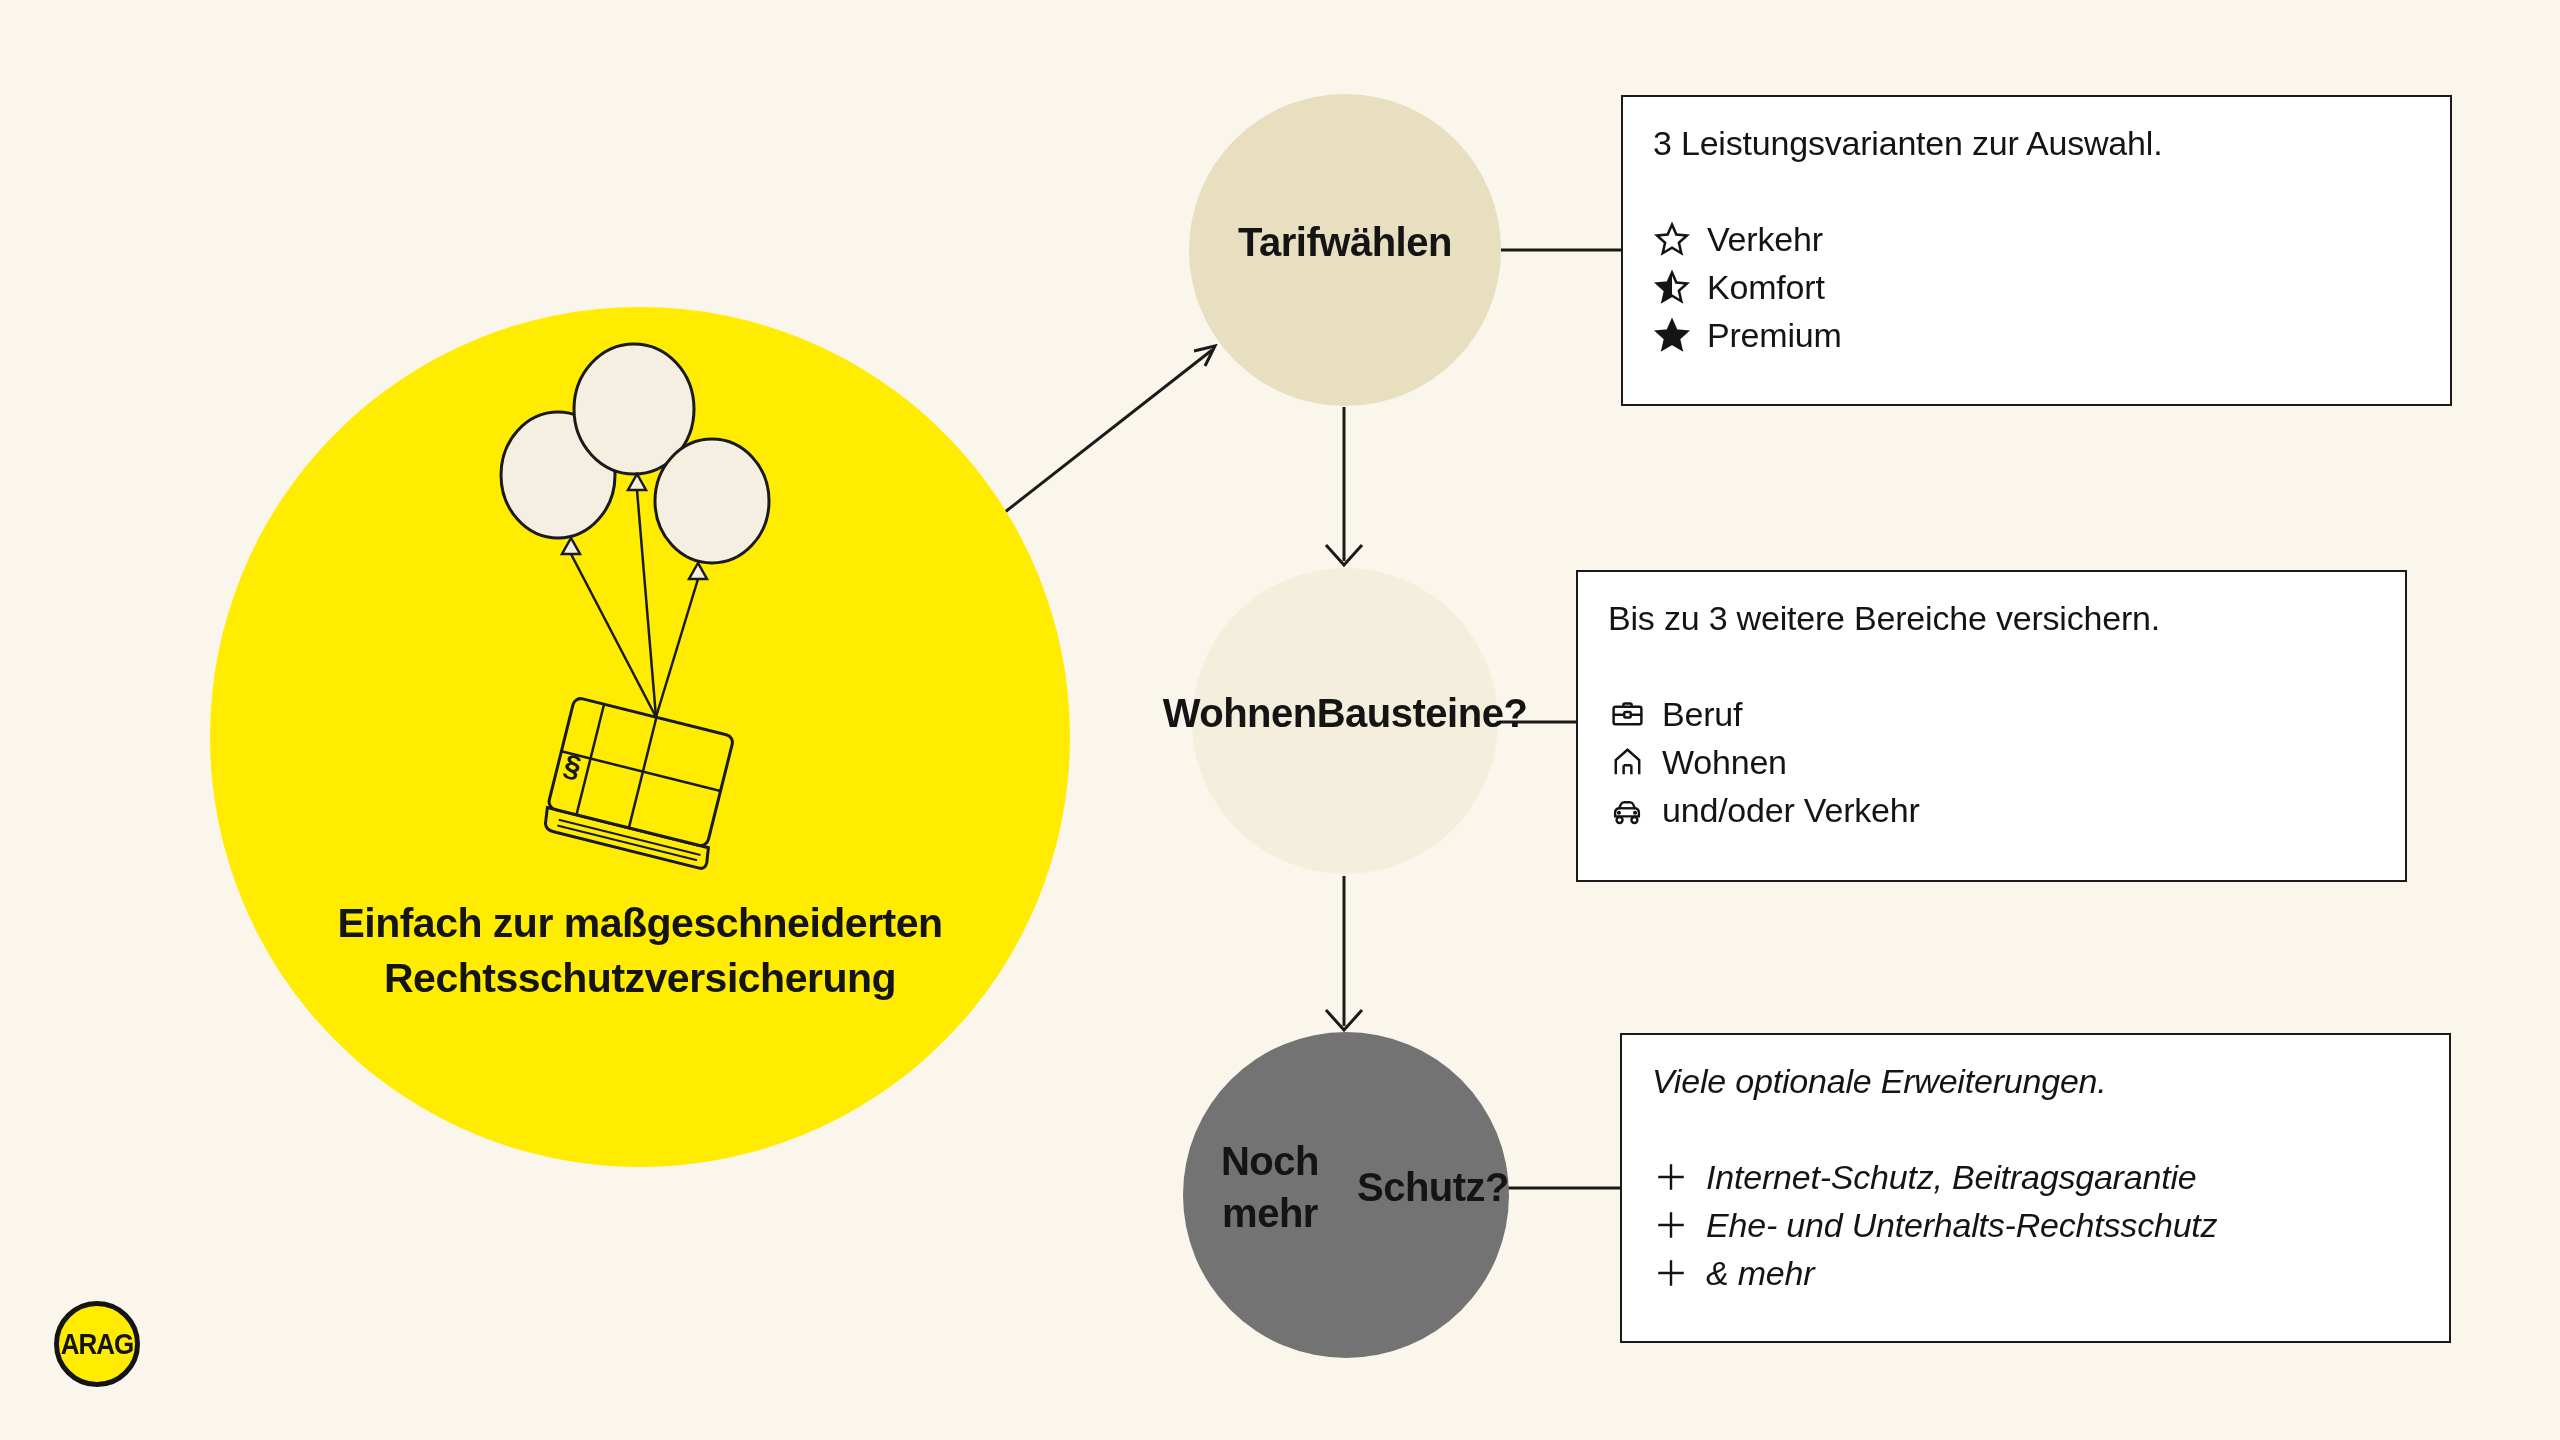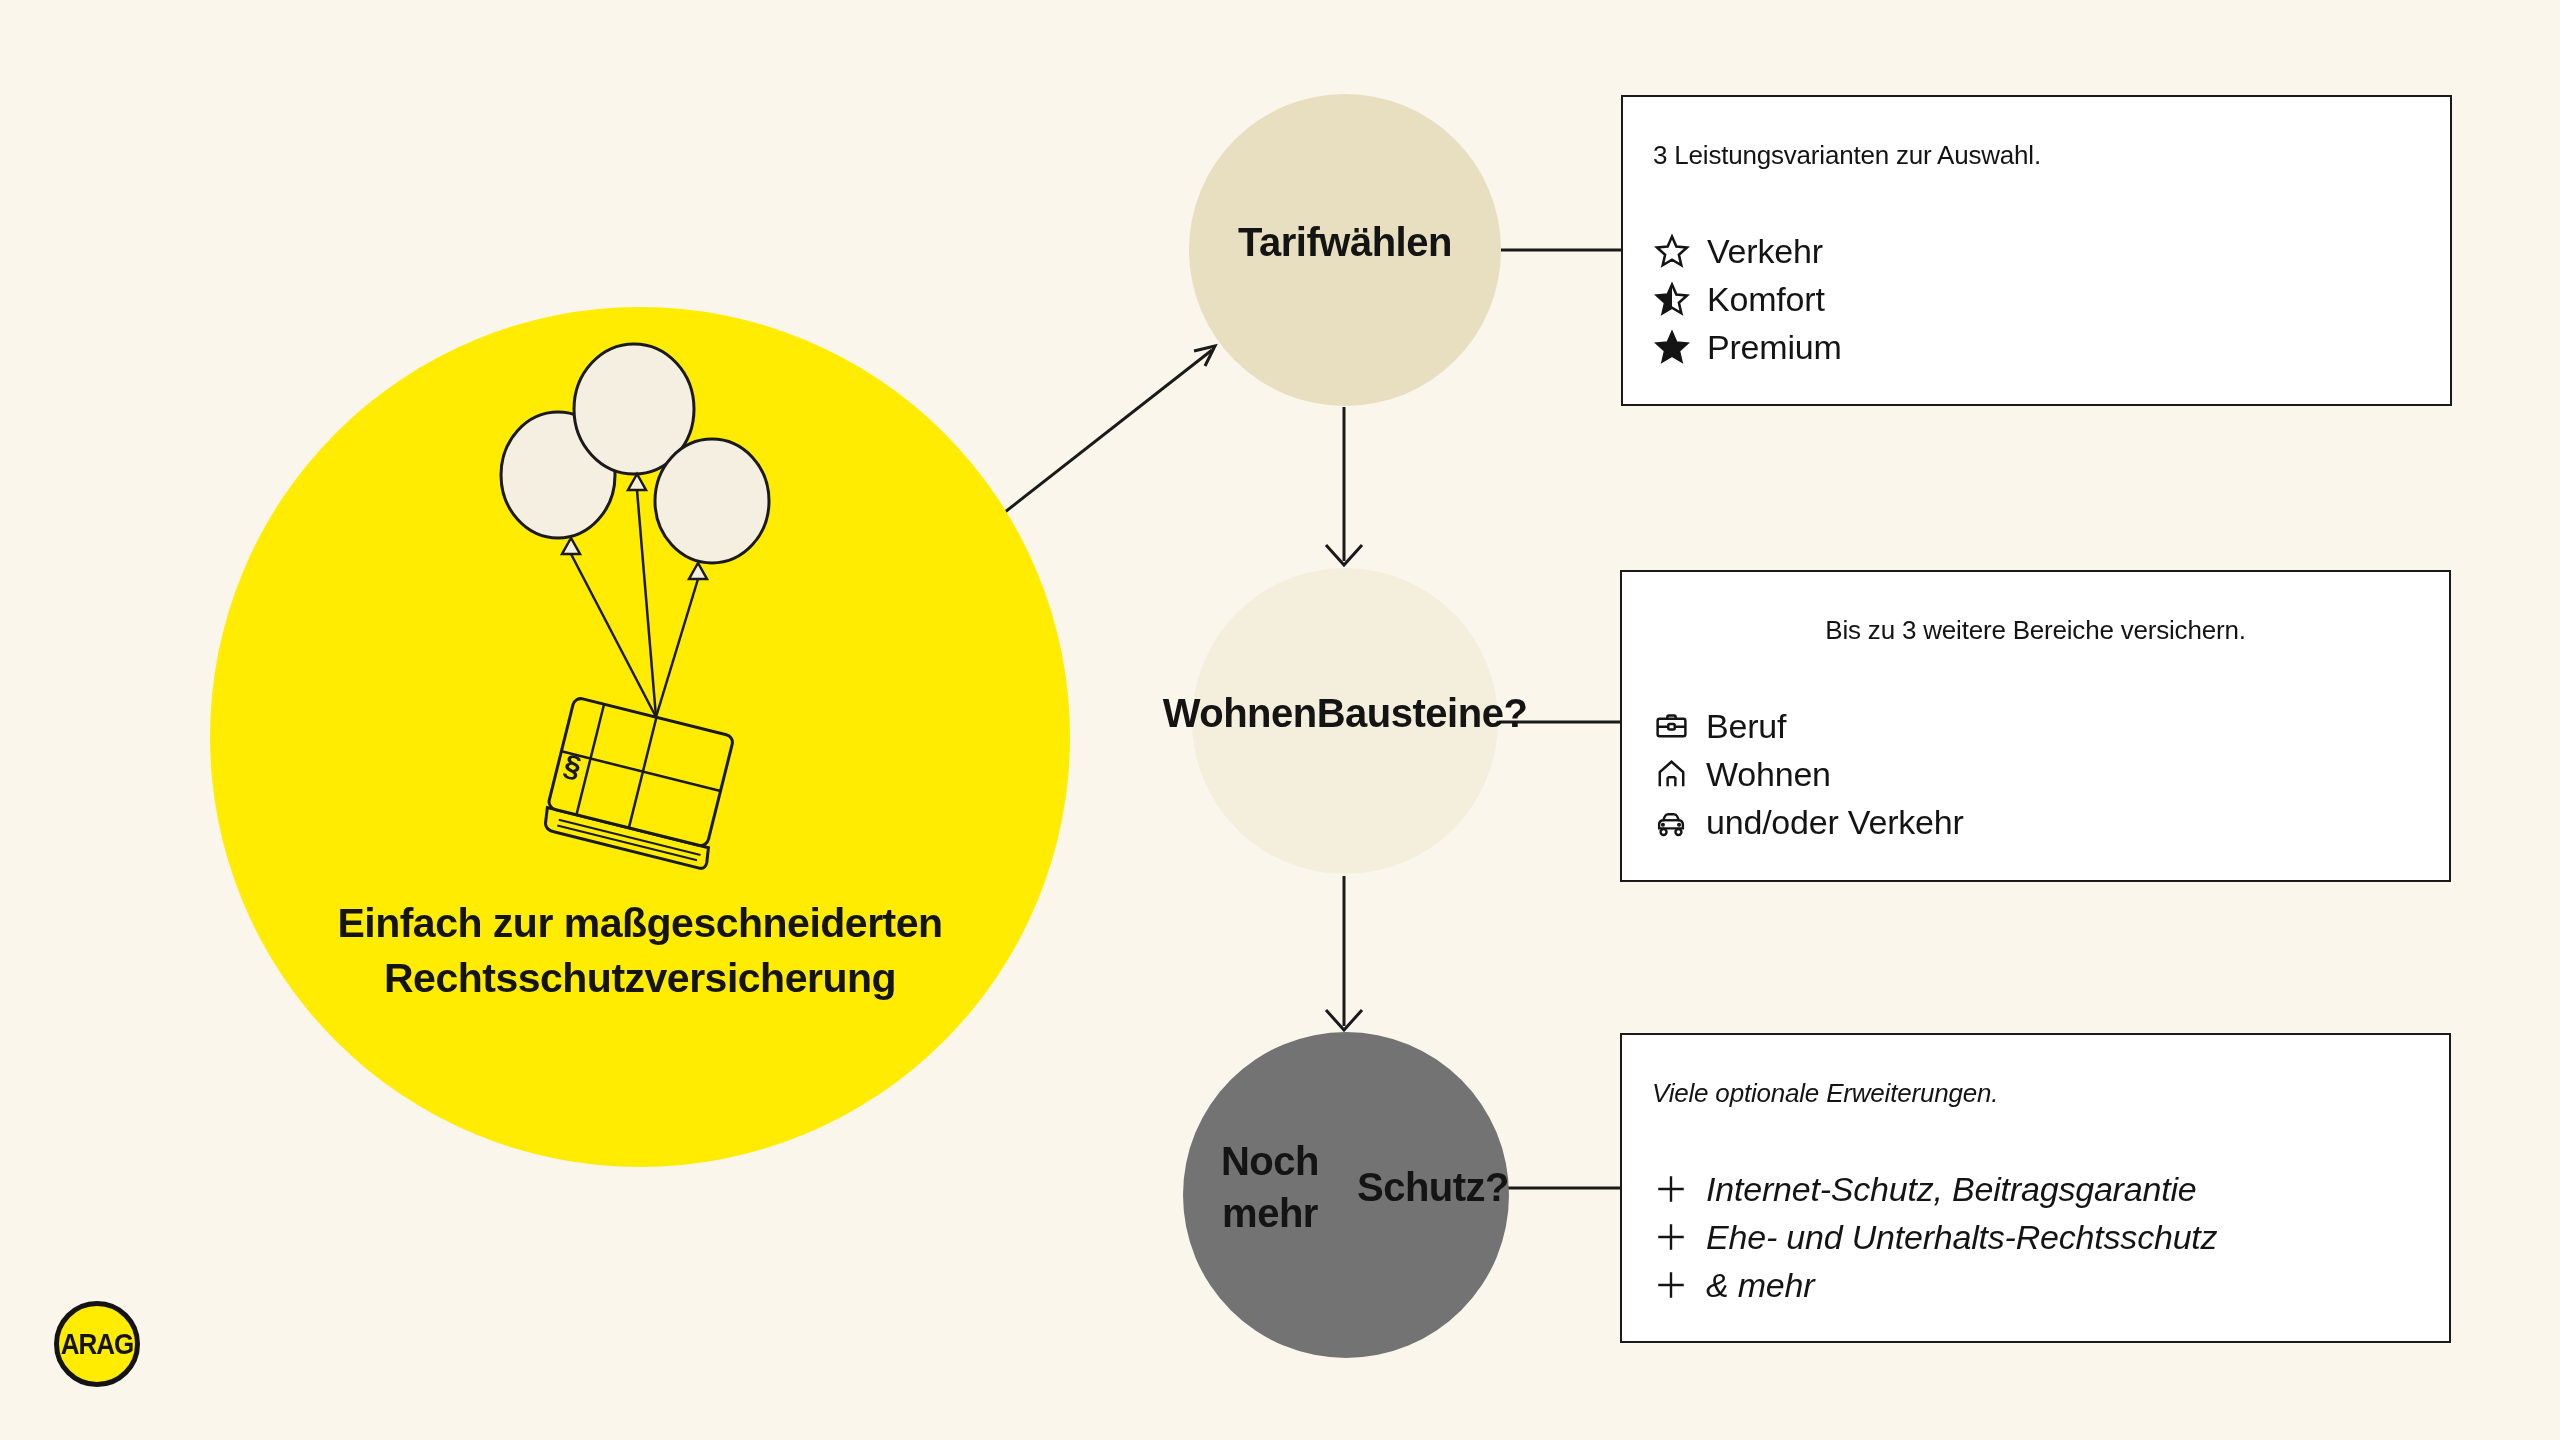--- a/index.html
+++ b/index.html
@@ -78,25 +78,25 @@
   .info-box {
     position: absolute;
     width: 831px;
     background: #FFFFFF;
     border: 2px solid #1A1A1A;
     box-sizing: border-box;
     padding: 0 30px;
     z-index: 2;
   }
   .box-1 { left: 1621px; top: 95px;  height: 311px; }
-  .box-2 { left: 1620px; top: 570px; height: 312px; text-align: center; }
+  .box-2 { left: 1576px; top: 570px; height: 312px; }
   .box-3 { left: 1620px; top: 1033px; height: 310px; font-style: italic; }
   .box-title {
-    margin-top: 38px;
-    font-size: 26px;
+    margin-top: 26px;
+    font-size: 34px;
     line-height: 40px;
     letter-spacing: -0.2px;
   }
   .box-items { margin-top: 52px; }
   .box-item {
     display: flex;
     align-items: center;
     gap: 16px;
     height: 48px;
     font-size: 34px;

